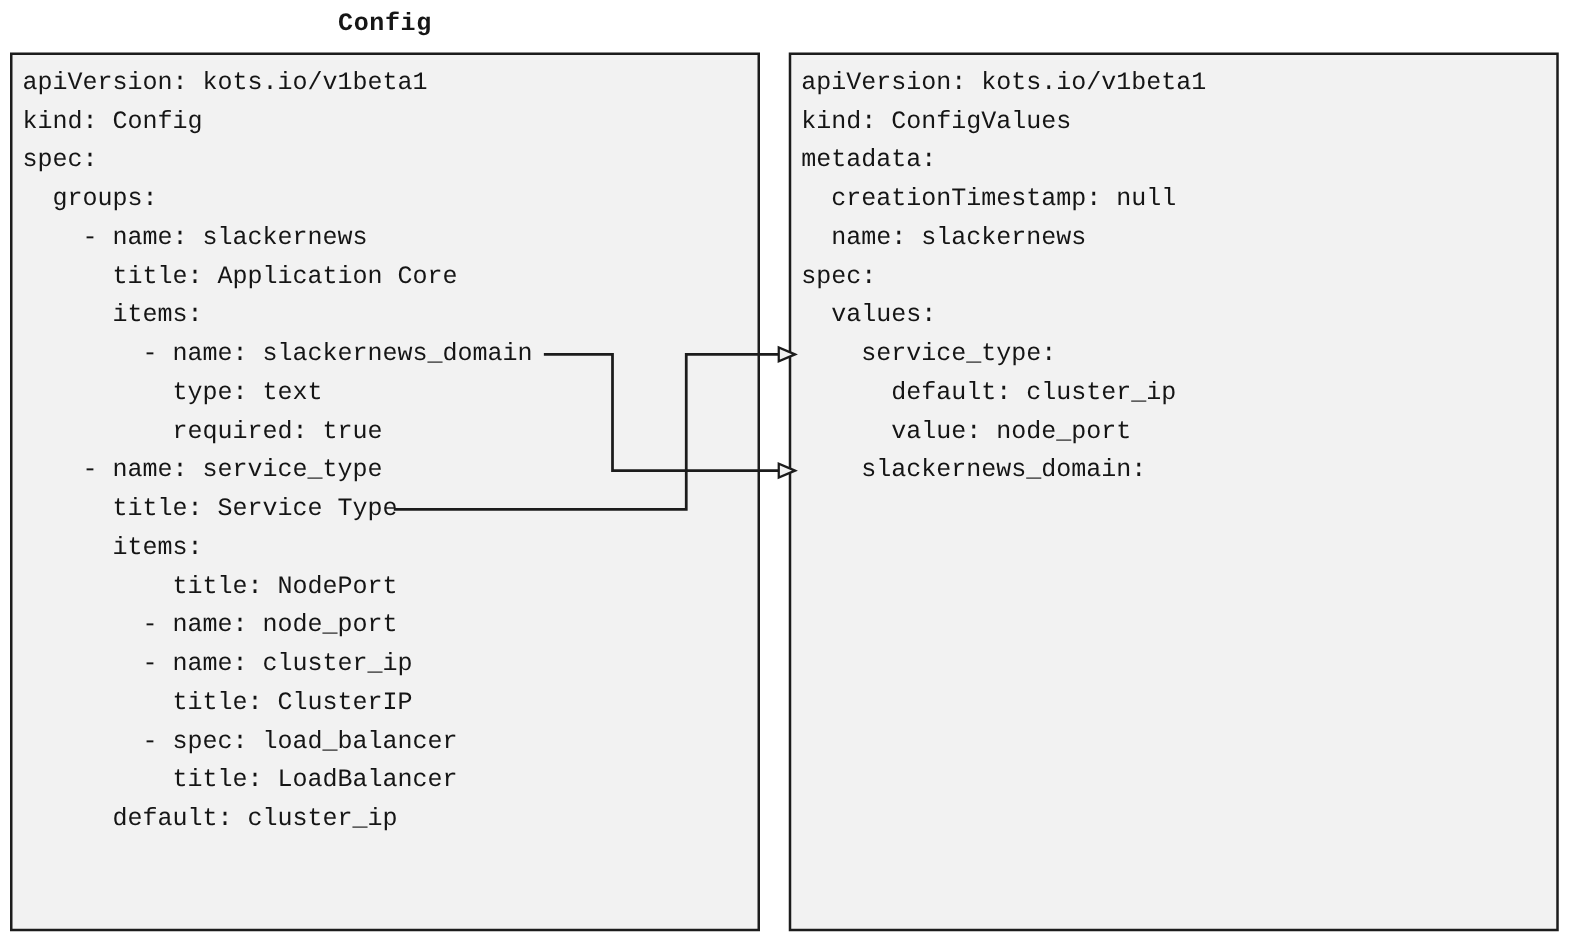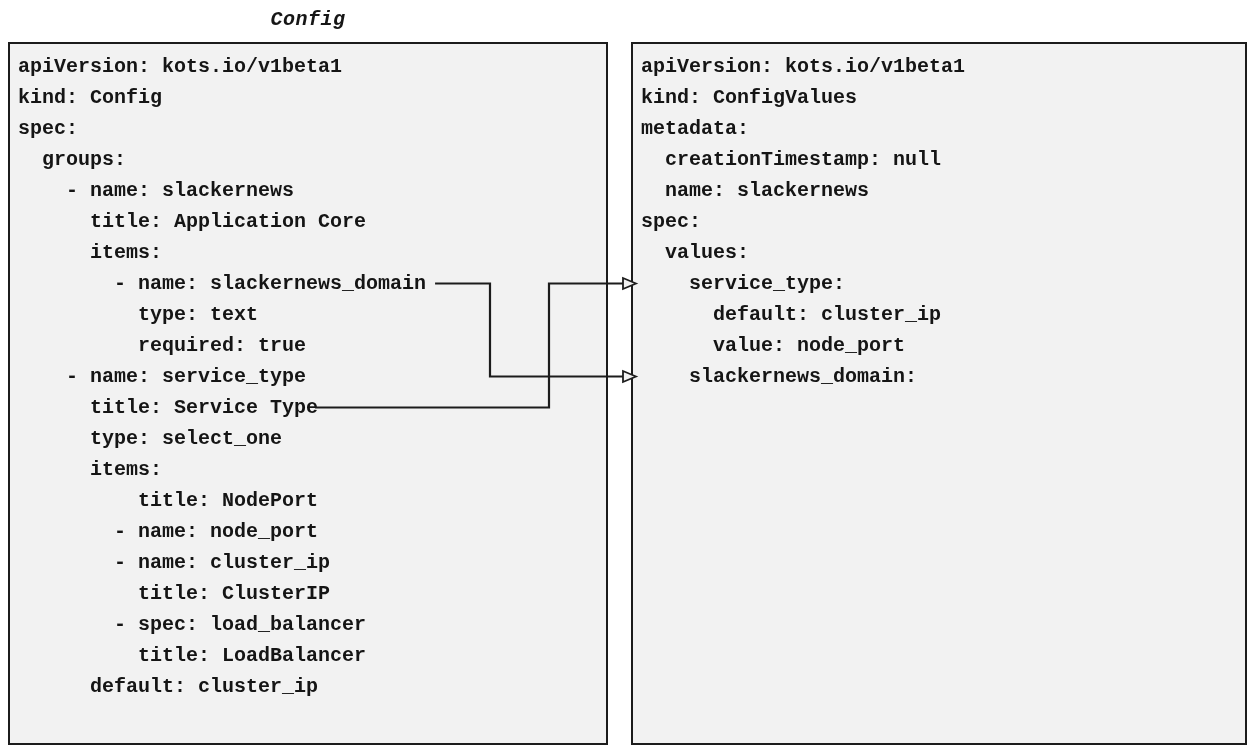--- a/index.html
+++ b/index.html
@@ -18,42 +18,41 @@
   .panel-title {
     position: absolute;
     top: 4px;
     height: 32px;
     line-height: 32px;
     text-align: center;
     font-size: 20px;
     font-weight: 700;
     color: #161616;
     letter-spacing: 0.5px;
-    font-style: italic;
   }
   #title-config   { left: 8px;   width: 600px; }
   #title-values   { left: 631px; width: 616px; margin-top: 37px; }
   .yaml-panel {
     position: absolute;
     top: 42px;
     height: 703px;
     box-sizing: border-box;
     background: #f2f2f2;
     border: 2px solid #1c1c1c;
     padding: 7px 0 0 8px;
     overflow: hidden;
   }
   #panel-config { left: 8px;   width: 600px; }
   #panel-values { left: 631px; width: 616px; }
   .code-line {
     height: 31px;
     line-height: 31px;
     white-space: pre;
     font-size: 20px;
-    font-weight: 700;
+    font-weight: 400;
     color: #151515;
   }
   .code-text { white-space: pre; }
   #arrows {
     position: absolute;
     left: 0;
     top: 0;
     width: 1258px;
     height: 756px;
     pointer-events: none;
@@ -87,21 +86,20 @@
       <div class="code-line"><span class="code-text">spec:</span></div>
       <div class="code-line"><span class="code-text">  groups:</span></div>
       <div class="code-line"><span class="code-text">    - name: slackernews</span></div>
       <div class="code-line"><span class="code-text">      title: Application Core</span></div>
       <div class="code-line"><span class="code-text">      items:</span></div>
       <div class="code-line"><span class="code-text">        - name: slackernews_domain</span></div>
       <div class="code-line"><span class="code-text">          type: text</span></div>
       <div class="code-line"><span class="code-text">          required: true</span></div>
       <div class="code-line"><span class="code-text">    - name: service_type</span></div>
       <div class="code-line"><span class="code-text">      title: Service Type</span></div>
-      <div class="code-line"><span class="code-text">      type: select_one</span></div>
       <div class="code-line"><span class="code-text">      items:</span></div>
       <div class="code-line"><span class="code-text">          title: NodePort</span></div>
       <div class="code-line"><span class="code-text">        - name: node_port</span></div>
       <div class="code-line"><span class="code-text">        - name: cluster_ip</span></div>
       <div class="code-line"><span class="code-text">          title: ClusterIP</span></div>
       <div class="code-line"><span class="code-text">        - spec: load_balancer</span></div>
       <div class="code-line"><span class="code-text">          title: LoadBalancer</span></div>
       <div class="code-line"><span class="code-text">      default: cluster_ip</span></div>
     </div>
 

